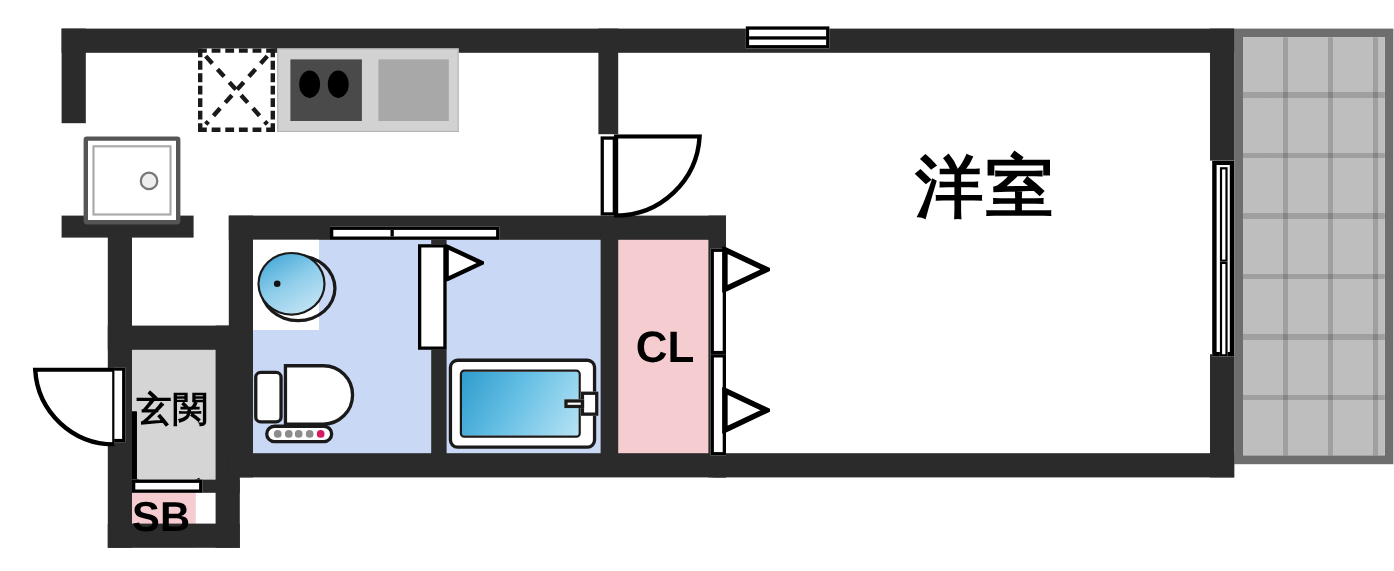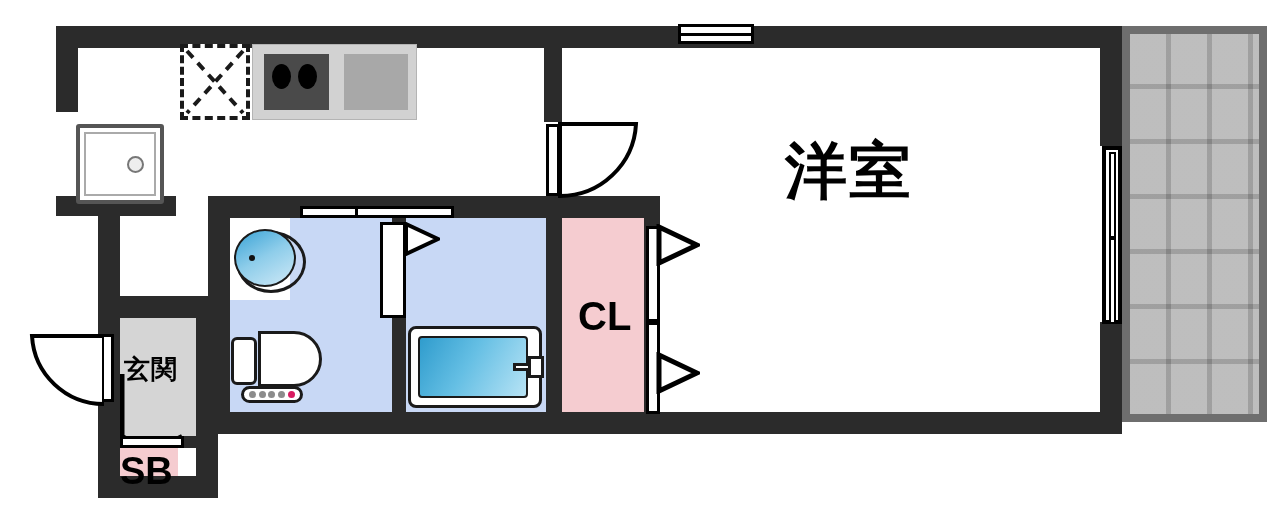--- a/index.html
+++ b/index.html
@@ -46,21 +46,21 @@
     letter-spacing: 2px;
   }
   .label-room-size {
     font-size: 66px;
     letter-spacing: 0px;
   }
   .label-cl {
     font-size: 40px;
   }
   .label-genkan {
-    font-size: 26px;
+    font-size: 32px;
     letter-spacing: 1px;
   }
   .label-sb {
     font-size: 38px;
   }
 
   
   .counter {
     position: absolute;
     background: #d2d2d2;
@@ -376,21 +376,21 @@
     <svg width="44" height="42" viewBox="0 0 44 42">
       <path d="M3 3 L41 21 L3 39 Z" fill="#ffffff" stroke="#000000" stroke-width="5"></path>
     </svg>
   </div>
 
   <div class="slider" style="left:1102px; top:146px; width:20px; height:178px;">
     <div class="slider-leaf" style="left:3px; top:2px; width:7px; height:86px;"></div>
     <div class="slider-leaf" style="left:3px; top:88px; width:7px; height:86px;"></div>
   </div>
 
-  <div class="label label-room-name" style="left:785px; top:140px;font-family:Liberation Serif, serif;">洋室</div>
+  <div class="label label-room-name" style="left:832px; top:140px;font-family:Liberation Serif, serif;">洋室</div>
 
   <div class="label label-cl" style="left:578px; top:296px;">CL</div>
 
   <div class="label label-genkan" style="left:124px; top:356px;">玄関</div>
 
   <div class="label label-sb" style="left:120px; top:452px;">SB</div>
 
 </div>
 
 </body></html>

